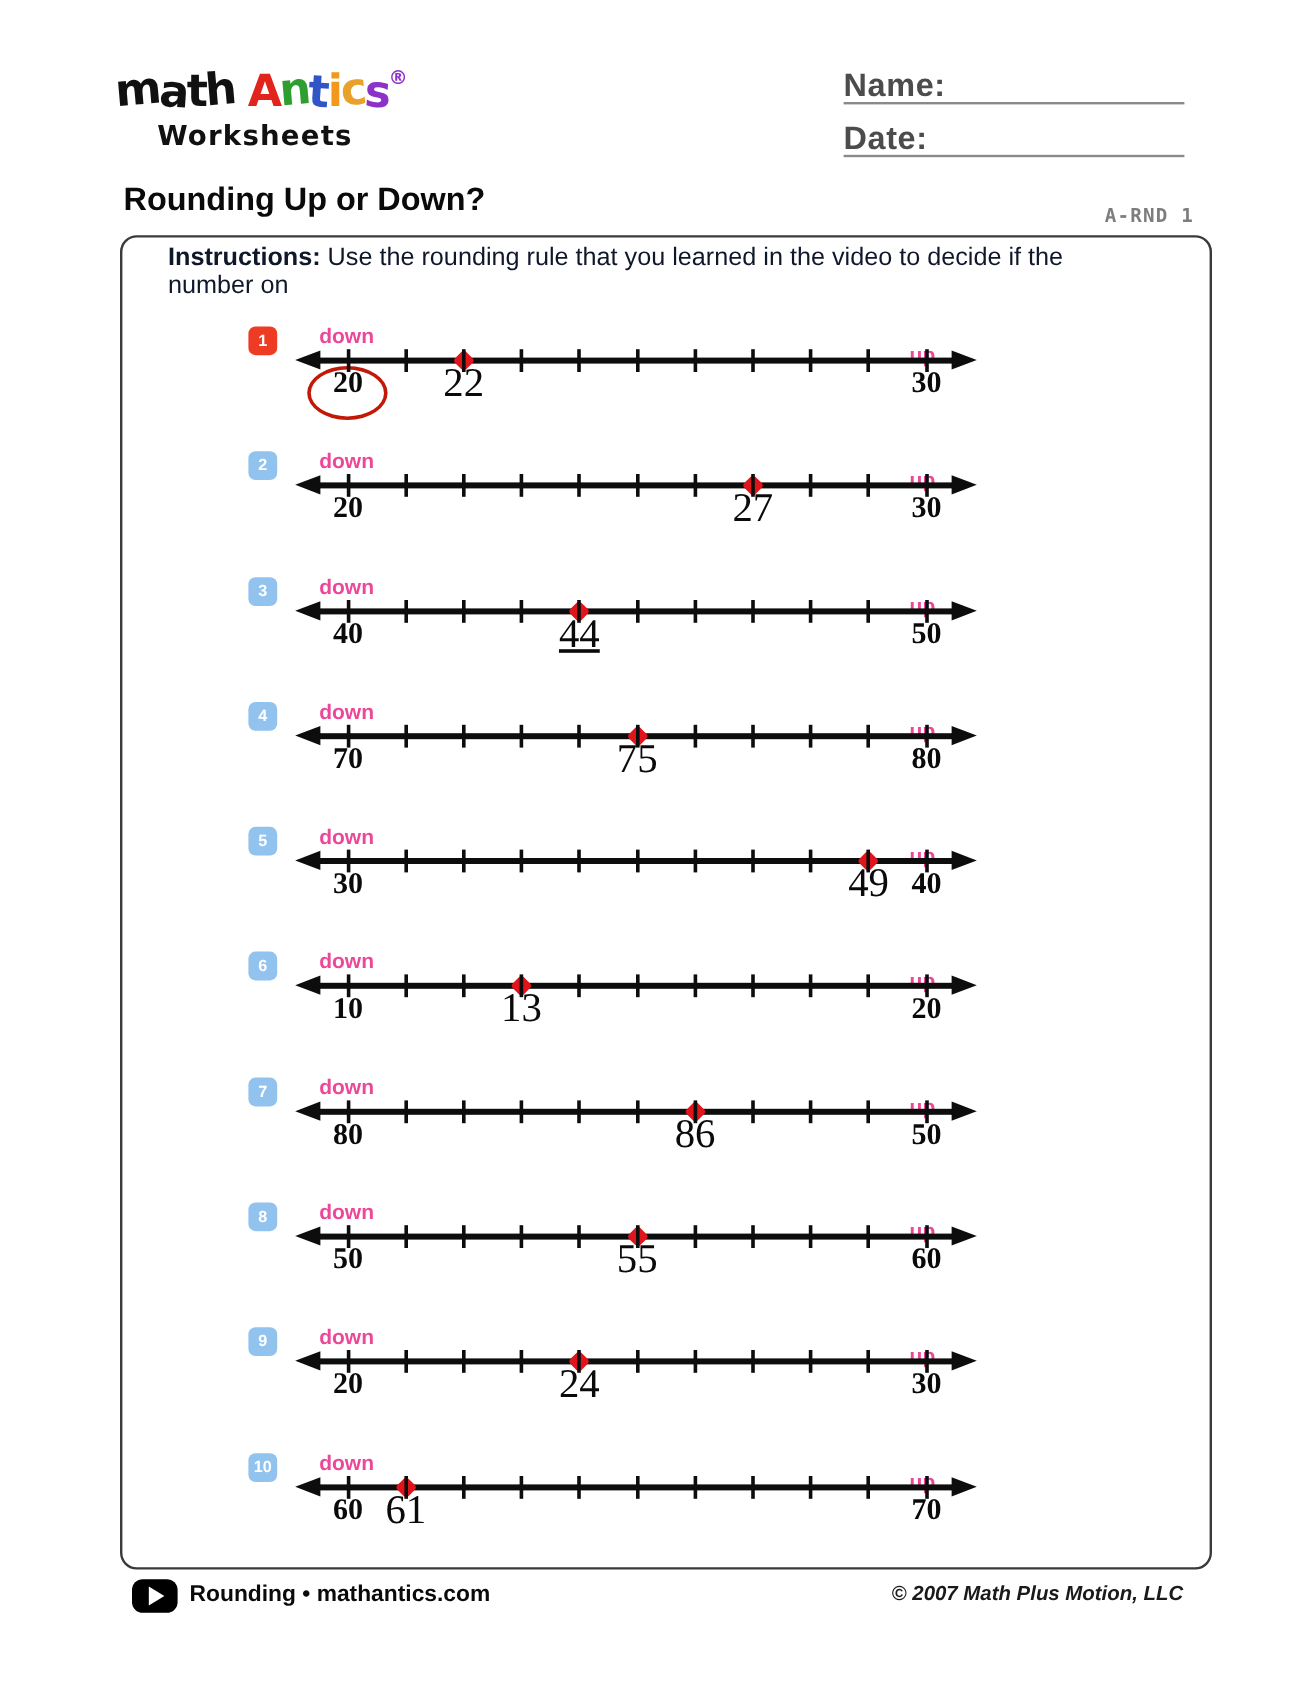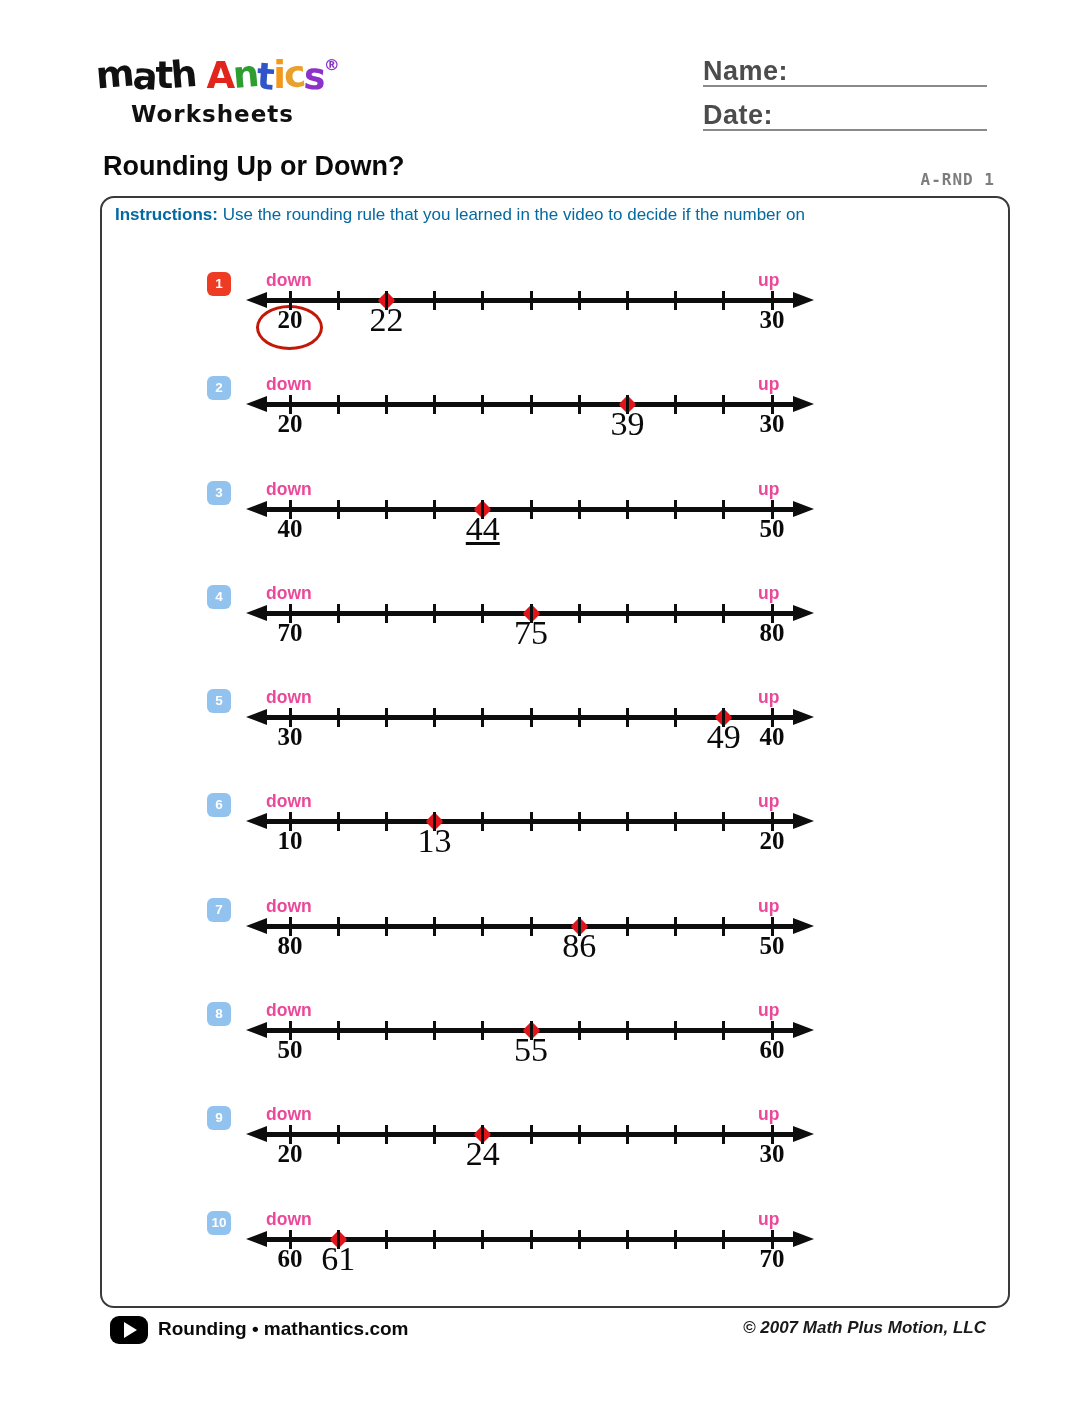--- a/index.html
+++ b/index.html
@@ -23,30 +23,30 @@
 
   .page-title{position:absolute;left:103px;top:151px;font-size:27px;font-weight:bold;
               letter-spacing:0px;color:#0a0a0a;}
   .sheet-code{position:absolute;left:895px;top:170px;width:100px;text-align:right;
               font-family:"DejaVu Sans Mono",monospace;font-weight:bold;font-size:16px;
               color:#7d7d7d;letter-spacing:1px;}
 
   
   .main-box{position:absolute;left:100px;top:196px;width:906px;height:1108px;
             border:2px solid #3a3a3a;border-radius:14px;}
-  .instructions{position:absolute;left:115px;top:203px;width:806px;font-size:17px;
-                line-height:23px;color:#0369a1;}
+  .instructions{position:absolute;left:140px;top:203px;width:806px;font-size:21px;
+                line-height:23px;color:#0f172a;}
   .instructions .b{font-weight:bold;}
 
   
   .row{position:absolute;left:0;width:1088px;height:104px;}
   .badge{position:absolute;left:207px;top:0;width:24px;height:24px;border-radius:6px;
          color:#ffffff;font-weight:bold;font-size:13.5px;text-align:center;line-height:24px;}
   .down-label,.up-label{position:absolute;top:-2px;font-size:17.5px;font-weight:bold;color:#ec4899;}
-  .down-label{left:266px;} .up-label{left:758px;}
+  .down-label{left:266px;} .up-label{left:758px;margin-top:16px;}
   .nl-bar{position:absolute;left:266px;top:26px;width:528px;height:5px;background:#0d0d0d;}
   .arrow-left{position:absolute;left:246px;top:20px;width:0;height:0;
               border-top:8.5px solid transparent;border-bottom:8.5px solid transparent;
               border-right:21px solid #0d0d0d;}
   .arrow-right{position:absolute;left:793px;top:20px;width:0;height:0;
                border-top:8.5px solid transparent;border-bottom:8.5px solid transparent;
                border-left:21px solid #0d0d0d;}
   .tick{position:absolute;top:19px;width:3px;height:19px;background:#0d0d0d;}
   .dot{position:absolute;top:22px;width:13px;height:13px;transform:rotate(45deg);
        border-radius:3px;}
@@ -119,21 +119,21 @@
     <div class="row" style="top: 376px;">
     <div class="badge" style="background: rgb(146, 194, 238);">2</div>
     <div class="down-label">down</div>
     <div class="up-label">up</div>
     <div class="arrow-left"></div>
     <div class="nl-bar"></div>
     <div class="arrow-right"></div>
     <div class="dot" style="left: 620.9px; background: rgb(224, 21, 27);"></div>
     <div class="num-left">20</div>
     <div class="num-right">30</div>
-    <div class="num-value" style="left: 562.4px;">39</div>
+    <div class="num-value" style="left: 562.4px;">27</div>
 
   <div class="tick" style="left: 288.5px;"></div>
       <div class="tick" style="left: 336.7px;"></div>
       <div class="tick" style="left: 384.9px;"></div>
       <div class="tick" style="left: 433.1px;"></div>
       <div class="tick" style="left: 481.3px;"></div>
       <div class="tick" style="left: 529.5px;"></div>
       <div class="tick" style="left: 577.7px;"></div>
       <div class="tick" style="left: 625.9px;"></div>
       <div class="tick" style="left: 674.1px;"></div>

